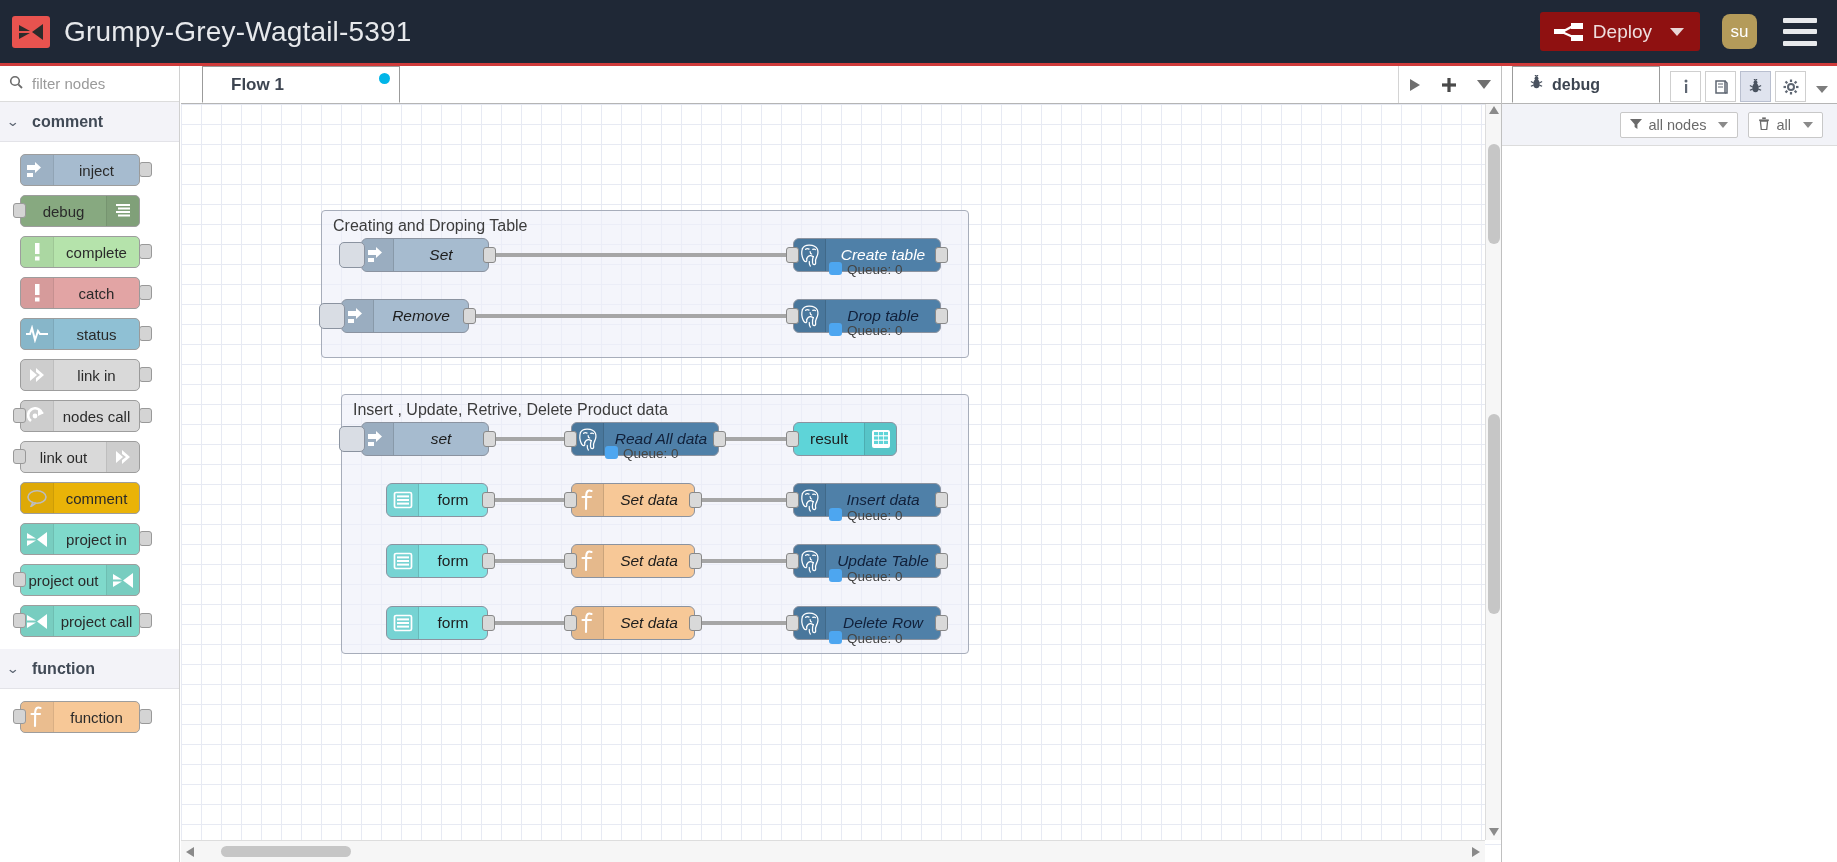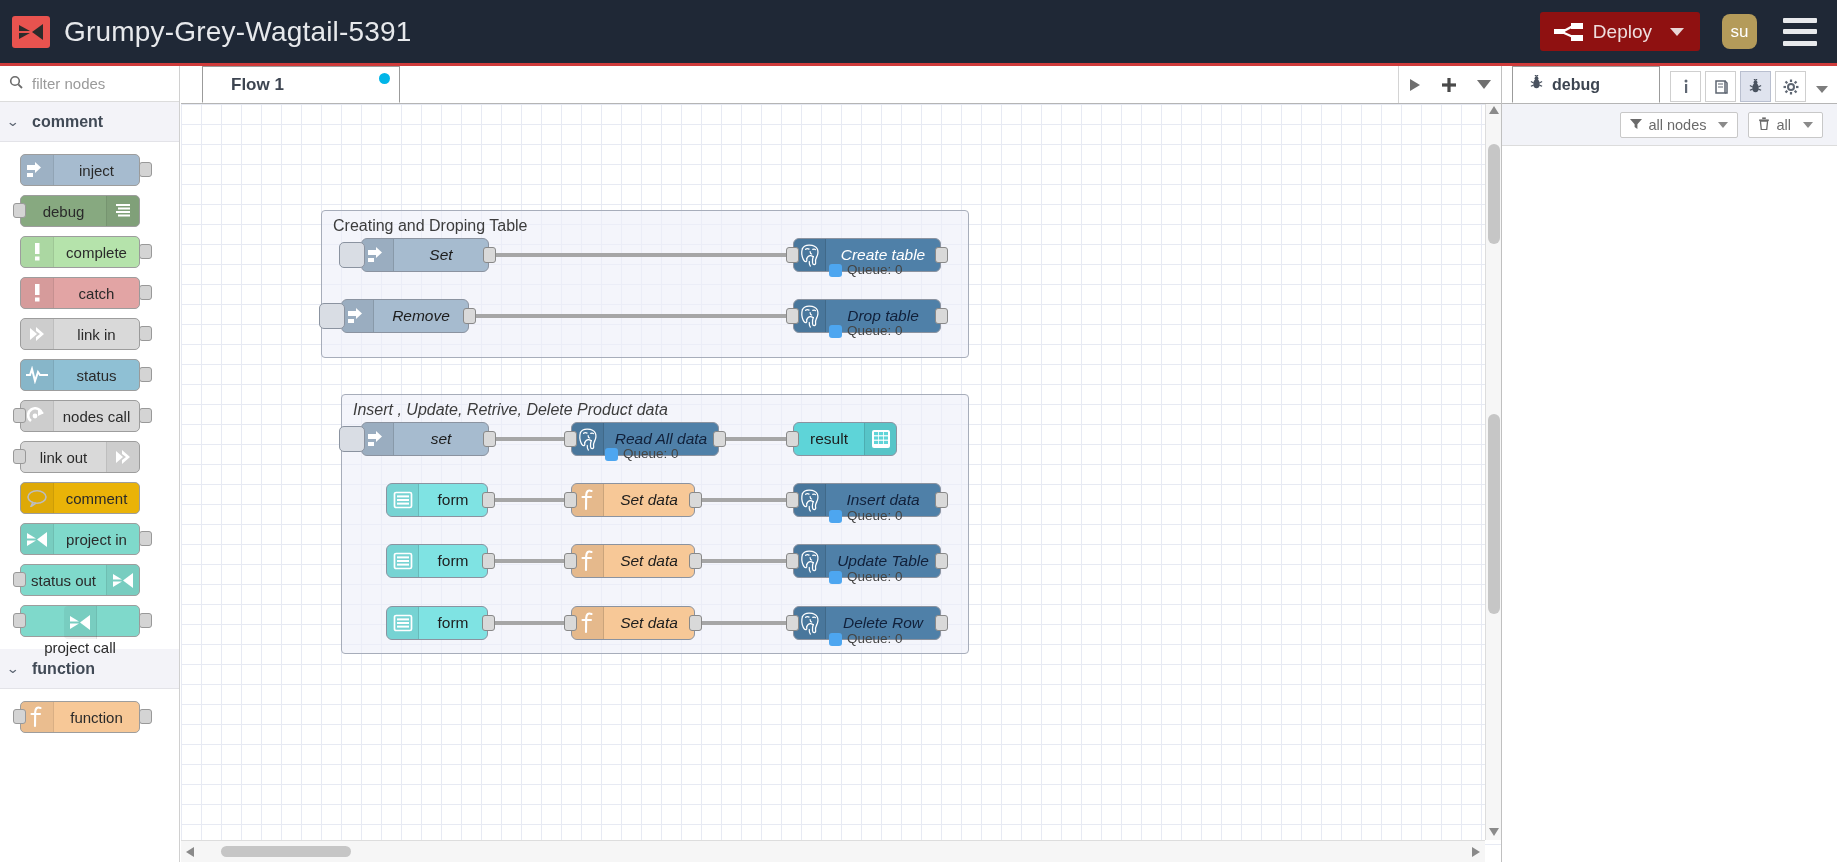--- a/index.html
+++ b/index.html
@@ -197,21 +197,21 @@
     background: #d9d9d9; border: 1px solid #898989; border-radius: 3px; z-index: 4;
   }
   .btn-square {
     position: absolute; width: 26px; height: 26px; top: 4px; left: -22px;
     background: #d9dde4; border: 1px solid #8b93a0; border-radius: 5px; z-index: 2;
   }
   .wire {
     position: absolute; height: 4px; background: #a6a6a6; border-radius: 2px; z-index: 1;
   }
   .status-line {
-    position: absolute; display: flex; align-items: flex-end; gap: 5px;
+    position: absolute; display: flex; align-items: flex-start; gap: 5px;
     font-size: 13.5px; color: #444; white-space: nowrap; padding-left: 24px;
   }
   .status-dot { width: 13px; height: 13px; border-radius: 3px; background: #4da6f0; }
 
   
   #sidebar {
     position: absolute; top: 66px; right: 0; width: 336px; bottom: 0;
     background: #fff; border-left: 1px solid #c0c0c0;
   }
   #sb-tabbar {
@@ -355,39 +355,39 @@
                 <svg width="12" height="20" viewBox="0 0 12 20">
                   <rect x="4" y="1" width="4.5" height="11" fill="#ffffff"></rect>
                   <rect x="4" y="14.5" width="4.5" height="4" fill="#ffffff"></rect>
                 </svg>
               </span>
               <span class="pn-label">catch</span>
             </div>
             <div class="port out"></div>
           </div>
           <div class="pnode-wrap">
+            <div class="pnode" style="background: rgb(143, 192, 212);">
+              <span class="pn-ico">
+                <svg width="24" height="18" viewBox="0 0 24 18">
+                  <path d="M1 9 L5 9 L7 3 L10 15 L13 6 L15 9 L23 9" fill="none" stroke="#ffffff" stroke-width="2"></path>
+                </svg>
+              </span>
+              <span class="pn-label">status</span>
+            </div>
+            <div class="port out"></div>
+          </div>
+          <div class="pnode-wrap">
             <div class="pnode" style="background: rgb(217, 217, 217);">
               <span class="pn-ico">
                 <svg width="20" height="18" viewBox="0 0 20 18">
                   <path d="M3 3 L3 15 L10 9 Z" fill="#ffffff"></path>
                   <path d="M9 2 L17 9 L9 16 L9 12 L13 9 L9 6 Z" fill="#ffffff"></path>
                 </svg>
               </span>
               <span class="pn-label">link in</span>
-            </div>
-            <div class="port out"></div>
-          </div>
-          <div class="pnode-wrap">
-            <div class="pnode" style="background: rgb(143, 192, 212);">
-              <span class="pn-ico">
-                <svg width="24" height="18" viewBox="0 0 24 18">
-                  <path d="M1 9 L5 9 L7 3 L10 15 L13 6 L15 9 L23 9" fill="none" stroke="#ffffff" stroke-width="2"></path>
-                </svg>
-              </span>
-              <span class="pn-label">status</span>
             </div>
             <div class="port out"></div>
           </div>
           <div class="pnode-wrap">
             <div class="pnode" style="background: rgb(217, 217, 217);">
               <span class="pn-ico">
                 <svg width="20" height="18" viewBox="0 0 20 18">
                   <path d="M4 14 A7 7 0 1 1 15 7" fill="none" stroke="#ffffff" stroke-width="2.6"></path>
                   <path d="M11 2 L17 6 L11 9 Z" fill="#ffffff"></path>
                   <circle cx="8" cy="9" r="2.4" fill="#ffffff"></circle>
@@ -429,33 +429,33 @@
                   <path d="M1 15 L10 9.5 L1 9.5 Z" fill="#ffffff"></path>
                   <path d="M21 1 L11 8.5 L21 16 Z" fill="#ffffff"></path>
                 </svg>
               </span>
               <span class="pn-label">project in</span>
             </div>
             <div class="port out"></div>
           </div>
           <div class="pnode-wrap">
             <div class="pnode" style="background: rgb(127, 217, 203);">
-              <span class="pn-label">status out</span>
+              <span class="pn-label">project out</span>
               <span class="pn-ico right">
                 <svg width="22" height="17" viewBox="0 0 22 17">
                   <path d="M1 2 L10 7.5 L1 7.5 Z" fill="#ffffff"></path>
                   <path d="M1 15 L10 9.5 L1 9.5 Z" fill="#ffffff"></path>
                   <path d="M21 1 L11 8.5 L21 16 Z" fill="#ffffff"></path>
                 </svg>
               </span>
             </div>
             <div class="port in"></div>
           </div>
           <div class="pnode-wrap">
-            <div class="pnode" style="background: rgb(127, 217, 203); flex-direction: column;">
+            <div class="pnode" style="background: rgb(127, 217, 203);">
               <span class="pn-ico">
                 <svg width="22" height="17" viewBox="0 0 22 17">
                   <path d="M1 2 L10 7.5 L1 7.5 Z" fill="#ffffff"></path>
                   <path d="M1 15 L10 9.5 L1 9.5 Z" fill="#ffffff"></path>
                   <path d="M21 1 L11 8.5 L21 16 Z" fill="#ffffff"></path>
                 </svg>
               </span>
               <span class="pn-label">project call</span>
             </div>
             <div class="port in"></div>
@@ -578,21 +578,21 @@
               </svg>
             </span>
             <span class="fn-label">Drop table</span>
           </div>
           <div class="fport" style="top: 204px; left: 605px;"></div>
           <div class="fport" style="top: 204px; left: 754px;"></div>
           <div class="status-line" style="left: 624px; top: 219px;">
             <span class="status-dot" style="background: rgb(77, 166, 240);"></span>
             <span>Queue: 0</span>
           </div>
-          <div class="group" style="left: 160px; top: 290px; width: 628px; height: 260px; font-style: italic;">
+          <div class="group" style="left: 160px; top: 290px; width: 628px; height: 260px;">
             <div class="group-title">Insert , Update, Retrive, Delete Product data</div>
           </div>
           <div class="wire" style="left: 308px; top: 333px; width: 82px;"></div>
           <div class="wire" style="left: 538px; top: 333px; width: 74px;"></div>
           <div class="fnode" style="left: 180px; top: 318px; width: 128px; background: rgb(166, 187, 207);">
             <span class="fn-ico">
               <svg width="22" height="20" viewBox="0 0 22 20">
                 <path d="M1 5 L9 5 L9 2 L15 7.5 L9 13 L9 10 L1 10 Z" fill="#ffffff"></path>
                 <path d="M1 13 L7 13 L7 17 L1 17 Z" fill="#ffffff"></path>
               </svg>

